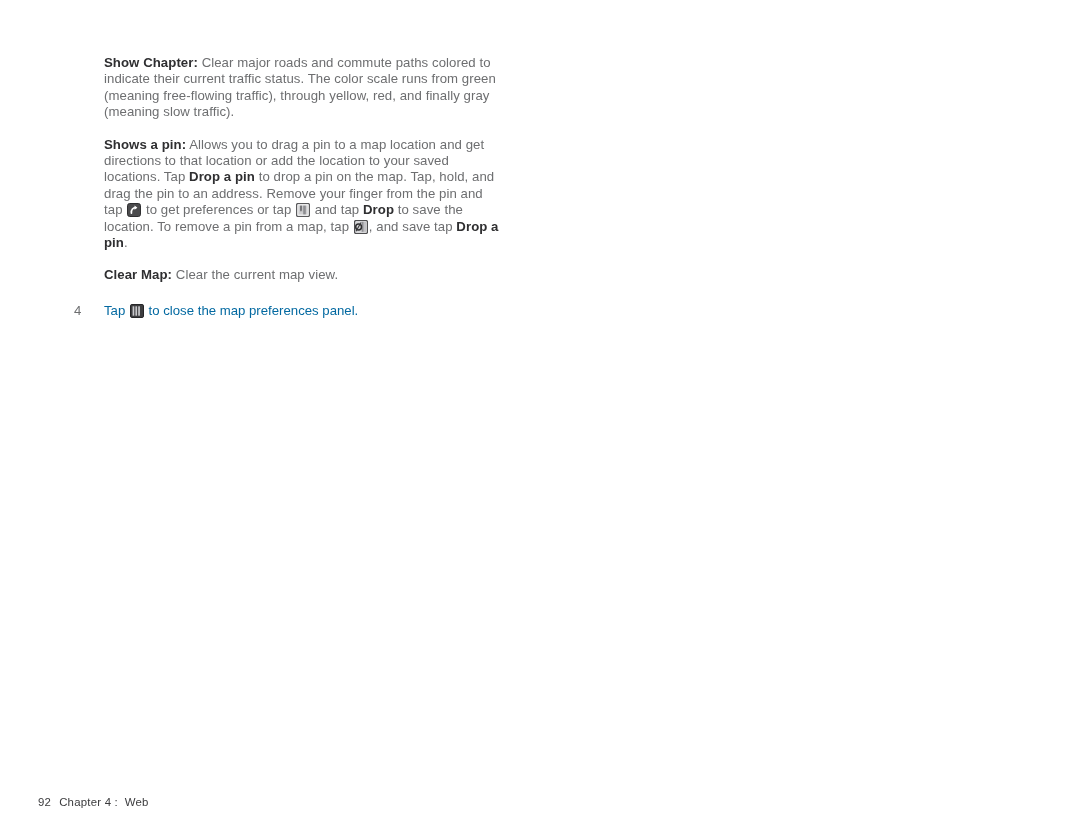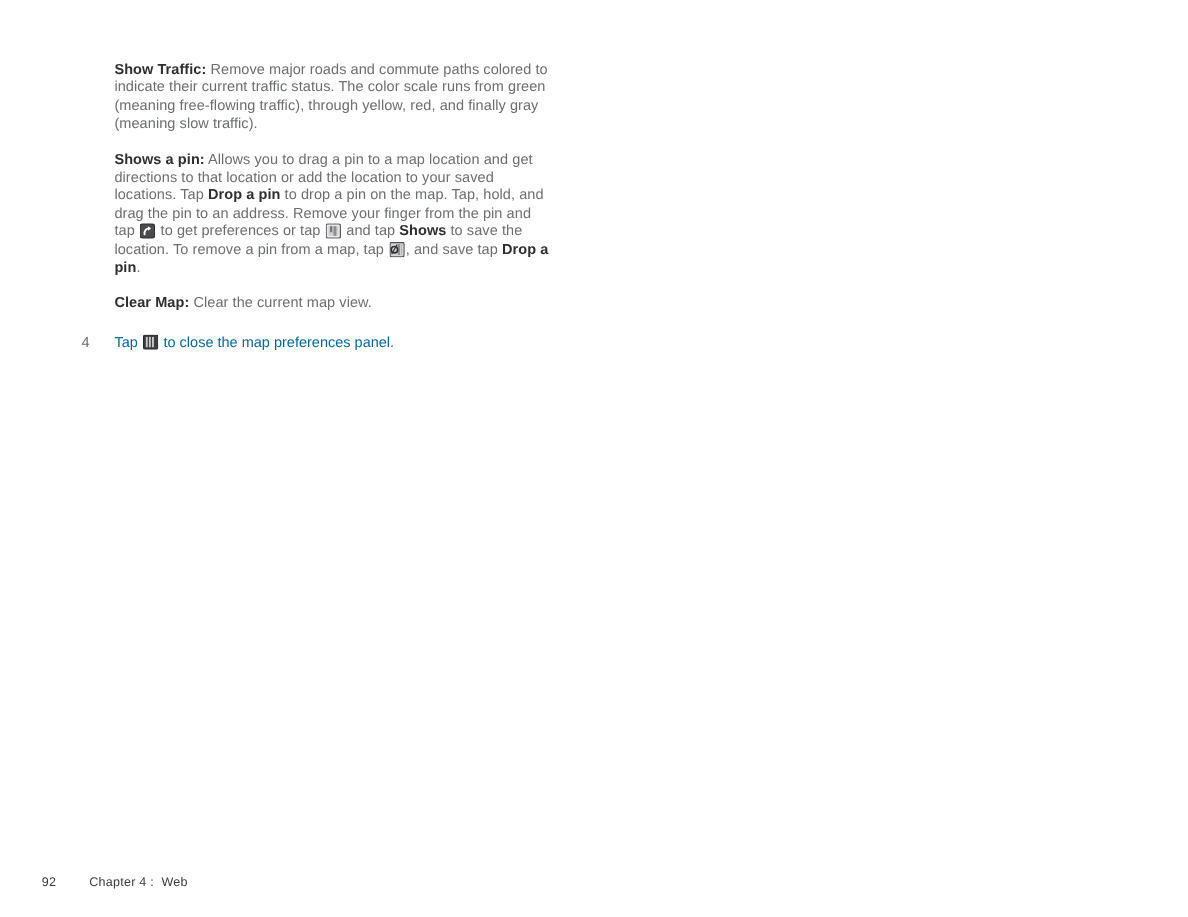--- a/index.html
+++ b/index.html
@@ -82,42 +82,42 @@
   
   .footer {
     position: absolute;
     left: 38px;
     bottom: 26px;
     font-size: 11.4px;
     color: #3b3b3d;
     letter-spacing: 0.02em;
     white-space: pre;
   }
-  .footer .pg { margin-right: 30px; }
+  .footer .pg { margin-right: 8px; }
 </style>
 </head>
 <body>
 
 <div class="page">
 
   <div class="content">
 
-    <p class="para"><b>Show Traffic:</b><span> Remove major roads and commute paths colored to indicate their current traffic status. The color scale runs from green (meaning free-flowing traffic), through yellow, red, and finally gray (meaning slow traffic).</span></p>
+    <p class="para"><b>Show Chapter:</b><span> Clear major roads and commute paths colored to indicate their current traffic status. The color scale runs from green (meaning free-flowing traffic), through yellow, red, and finally gray (meaning slow traffic).</span></p>
 
     <p class="para"><b>Shows a pin:</b><span> Allows you to drag a pin to a map location and get directions to that location or add the location to your saved locations. Tap </span><b>Drop a pin</b><span> to drop a pin on the map. Tap, hold, and drag the pin to an address. Remove your finger from the pin and tap </span><span class="icon"><svg width="14" height="14" viewBox="0 0 14 14">
           <rect x="0.5" y="0.5" width="13" height="13" rx="2.2" ry="2.2" fill="#4b4b4d" stroke="#2e2e30" stroke-width="1"></rect>
           <path d="M4.4 10.1 C4.0 6.6 6.2 4.6 8.6 4.6" fill="none" stroke="#ffffff" stroke-width="1.7" stroke-linecap="round"></path>
           <path d="M7.5 2.6 L10.4 4.7 L7.5 6.8 Z" fill="#ffffff"></path>
         </svg></span><span> to get preferences or tap </span><span class="icon"><svg width="14" height="14" viewBox="0 0 14 14">
           <rect x="0.5" y="0.5" width="13" height="13" rx="1.6" ry="1.6" fill="#e9e9ea" stroke="#5a5a5c" stroke-width="1.2"></rect>
           <rect x="2.6" y="2.6" width="8.8" height="8.8" fill="#cfcfd1"></rect>
           <rect x="4.0" y="2.6" width="2.1" height="6.2" fill="#76767a"></rect>
           <rect x="7.2" y="2.6" width="2.6" height="8.8" fill="#8d8d91"></rect>
           <path d="M4.0 8.8 L5.05 7.6 L6.1 8.8 Z" fill="#e9e9ea"></path>
-        </svg></span><span> and tap </span><b>Shows</b><span> to save the location. To remove a pin from a map, tap </span><span class="icon"><svg width="14" height="14" viewBox="0 0 14 14">
+        </svg></span><span> and tap </span><b>Drop</b><span> to save the location. To remove a pin from a map, tap </span><span class="icon"><svg width="14" height="14" viewBox="0 0 14 14">
           <rect x="0.5" y="0.5" width="13" height="13" rx="1.6" ry="1.6" fill="#d7d7d9" stroke="#4e4e50" stroke-width="1.2"></rect>
           <rect x="7.6" y="1.8" width="2.0" height="10.0" fill="#8f8f93"></rect>
           <rect x="10.2" y="1.8" width="1.6" height="10.0" fill="#bdbdc0"></rect>
           <circle cx="4.6" cy="7.0" r="2.9" fill="none" stroke="#2e2e30" stroke-width="1.5"></circle>
           <path d="M2.0 11.2 L7.0 2.4" stroke="#3a3a3c" stroke-width="1.1"></path>
         </svg></span><span>, and save tap </span><b>Drop a pin</b><span>.</span></p>
 
     <p class="para tight"><b>Clear Map:</b><span> Clear the current map view.</span></p>
 
   </div>

